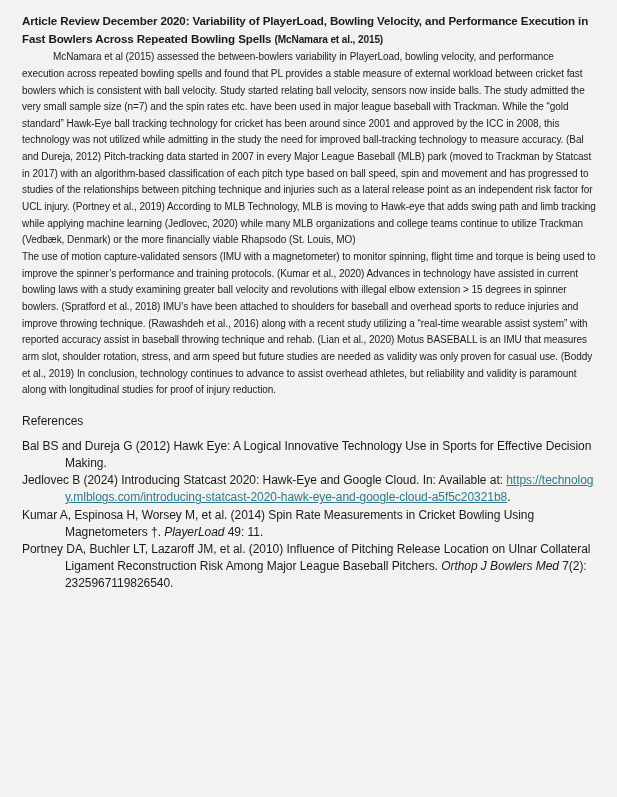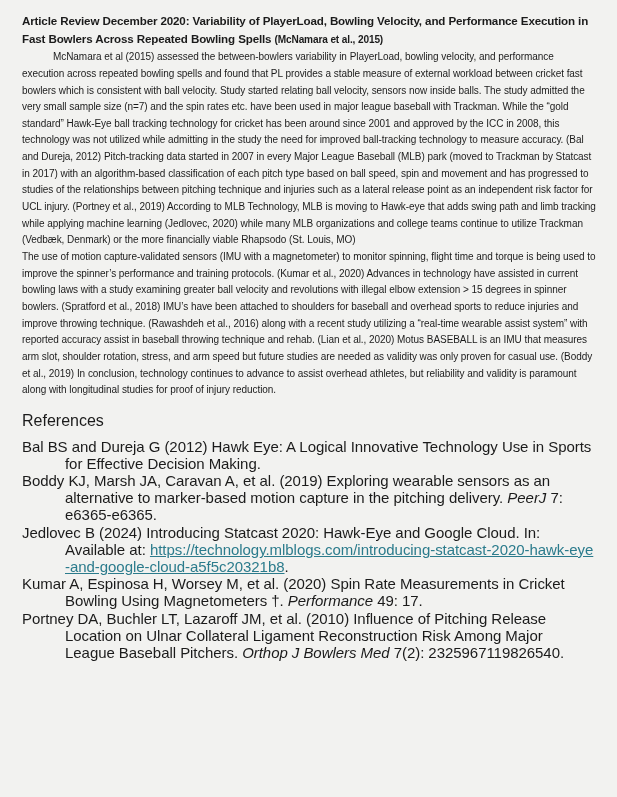--- a/index.html
+++ b/index.html
@@ -41,32 +41,32 @@
     text-align: left;
     letter-spacing: -0.06px;
     word-spacing: 0.05px;
   }
   p.indent {
     text-indent: 31px;
   }
   .spacer-sm { height: 9px; }
   .spacer-refs { height: 14px; }
   h2.refs-head {
-    font-size: 16px;
+    font-size: 12px;
     font-weight: normal;
     line-height: 16px;
     margin: 0;
   }
   ul.ref-list {
     list-style: none;
     margin: 0;
     padding: 0;
   }
   li.ref-item {
-    font-size: 15px;
+    font-size: 12px;
     line-height: 17.0px;
     padding-left: 43px;
     text-indent: -43px;
     margin: 0 0 0.5px 0;
     letter-spacing: -0.05px;
   }
   .ital { font-style: italic; }
   a.link {
     color: #2b7b8c;
     text-decoration: underline;
@@ -89,19 +89,18 @@
   <p class="body-text">The use of motion capture-validated sensors (IMU with a magnetometer) to monitor spinning, flight time and torque is being used to improve the spinner’s performance and training protocols. (Kumar et al., 2020) Advances in technology have assisted in current bowling laws with a study examining greater ball velocity and revolutions with illegal elbow extension &gt; 15 degrees in spinner bowlers. (Spratford et al., 2018) IMU’s have been attached to shoulders for baseball and overhead sports to reduce injuries and improve throwing technique. (Rawashdeh et al., 2016) along with a recent study utilizing  a “real-time wearable assist system” with reported accuracy assist in baseball throwing technique and rehab. (Lian et al., 2020) Motus BASEBALL is an IMU that measures arm slot, shoulder rotation, stress, and arm speed but future studies are needed as validity was only proven for casual use. (Boddy et al., 2019)  In conclusion, technology continues to advance to assist overhead athletes, but reliability and validity is paramount along with longitudinal studies for proof of injury reduction.</p>
 
   <div class="spacer-refs"></div>
 
   <h2 class="refs-head">References</h2>
 
   <div class="spacer-sm"></div>
 
   <ul class="ref-list" id="references-list">
       <li class="ref-item" id="ref-bal-dureja-2012"><span>Bal BS and Dureja G (2012) Hawk Eye: A Logical Innovative Technology Use in Sports for Effective Decision Making.</span></li>
-      <li class="ref-item" id="ref-boddy-2019"><span>Boddy KJ, Marsh JA, Caravan A, et al. (2019) Exploring wearable sensors as an alternative to marker-based motion capture in the pitching delivery. </span><em class="ital">PeerJ</em><span> 7: e6365-e6365.</span></li>
       <li class="ref-item" id="ref-jedlovec-2020"><span>Jedlovec B (2024) Introducing Statcast 2020: Hawk-Eye and Google Cloud. In: Available at: </span><a class="link" href="#">https://technology.mlblogs.com/introducing-statcast-2020-hawk-eye-and-google-cloud-a5f5c20321b8</a><span>.</span></li>
-      <li class="ref-item" id="ref-kumar-2020"><span>Kumar A, Espinosa H, Worsey M, et al. (2020) Spin Rate Measurements in Cricket Bowling Using Magnetometers †. </span><em class="ital">Performance</em><span> 49: 17.</span></li>
+      <li class="ref-item" id="ref-kumar-2020"><span>Kumar A, Espinosa H, Worsey M, et al. (2014) Spin Rate Measurements in Cricket Bowling Using Magnetometers †. </span><em class="ital">PlayerLoad</em><span> 49: 11.</span></li>
       <li class="ref-item" id="ref-portney-2019"><span>Portney DA, Buchler LT, Lazaroff JM, et al. (2010) Influence of Pitching Release Location on Ulnar Collateral Ligament Reconstruction Risk Among Major League Baseball Pitchers. </span><em class="ital">Orthop J Bowlers Med</em><span> 7(2): 2325967119826540.</span></li>
     </ul>
 
 </div>
 
 </body></html>

